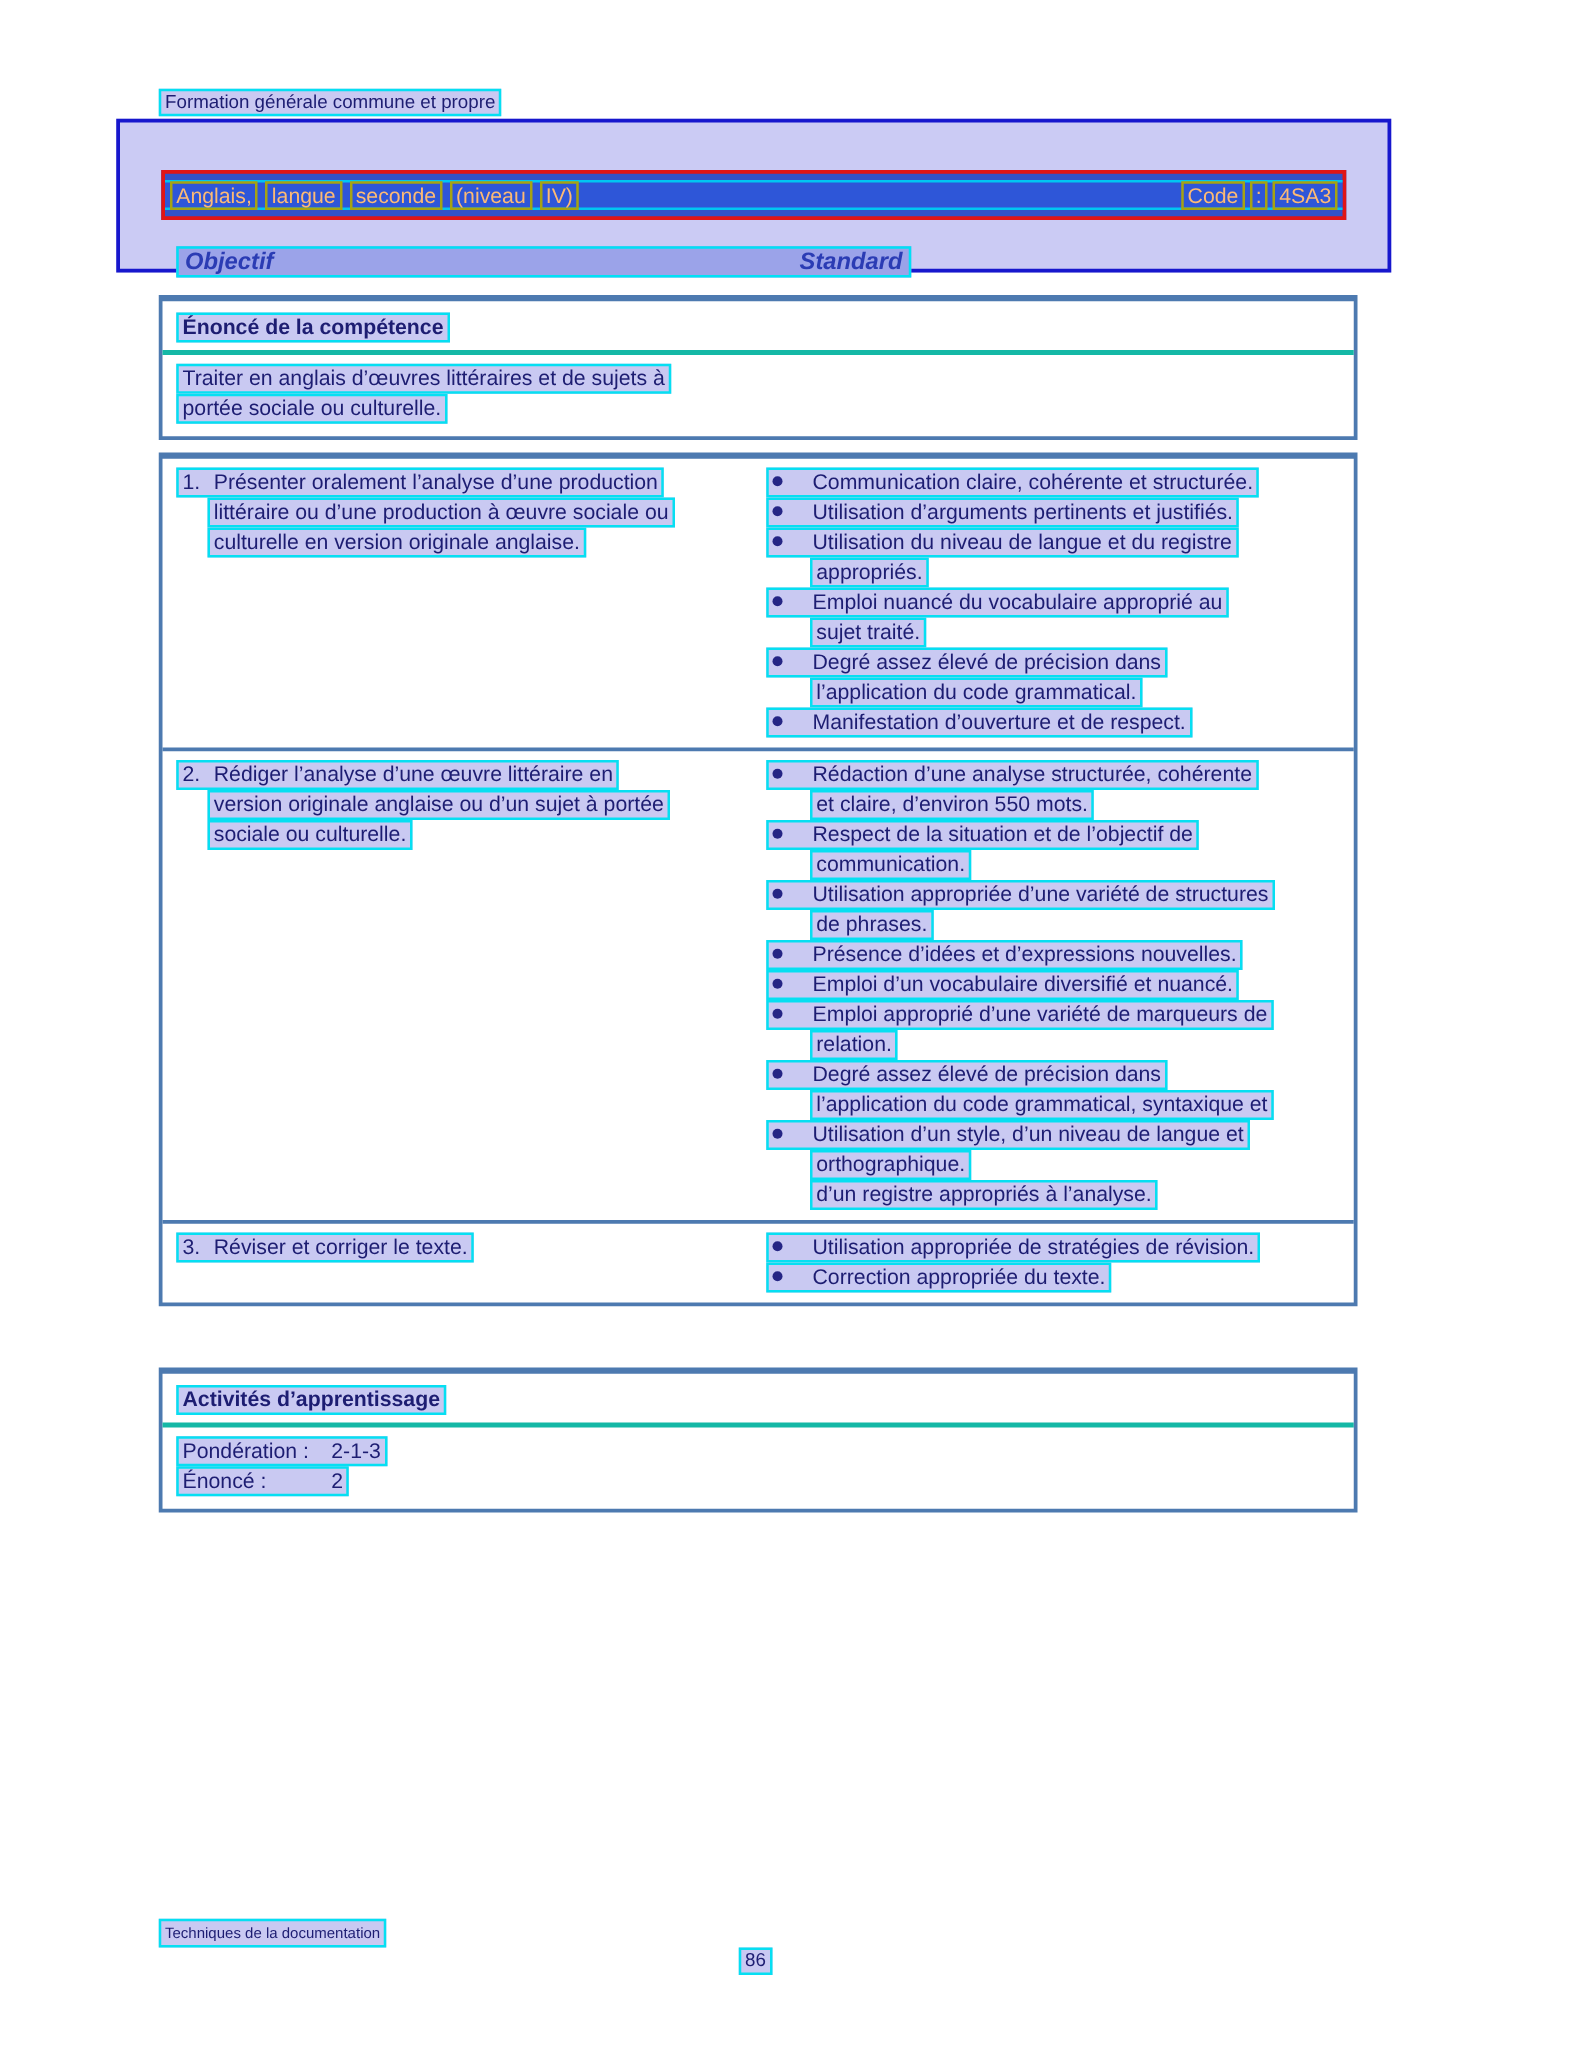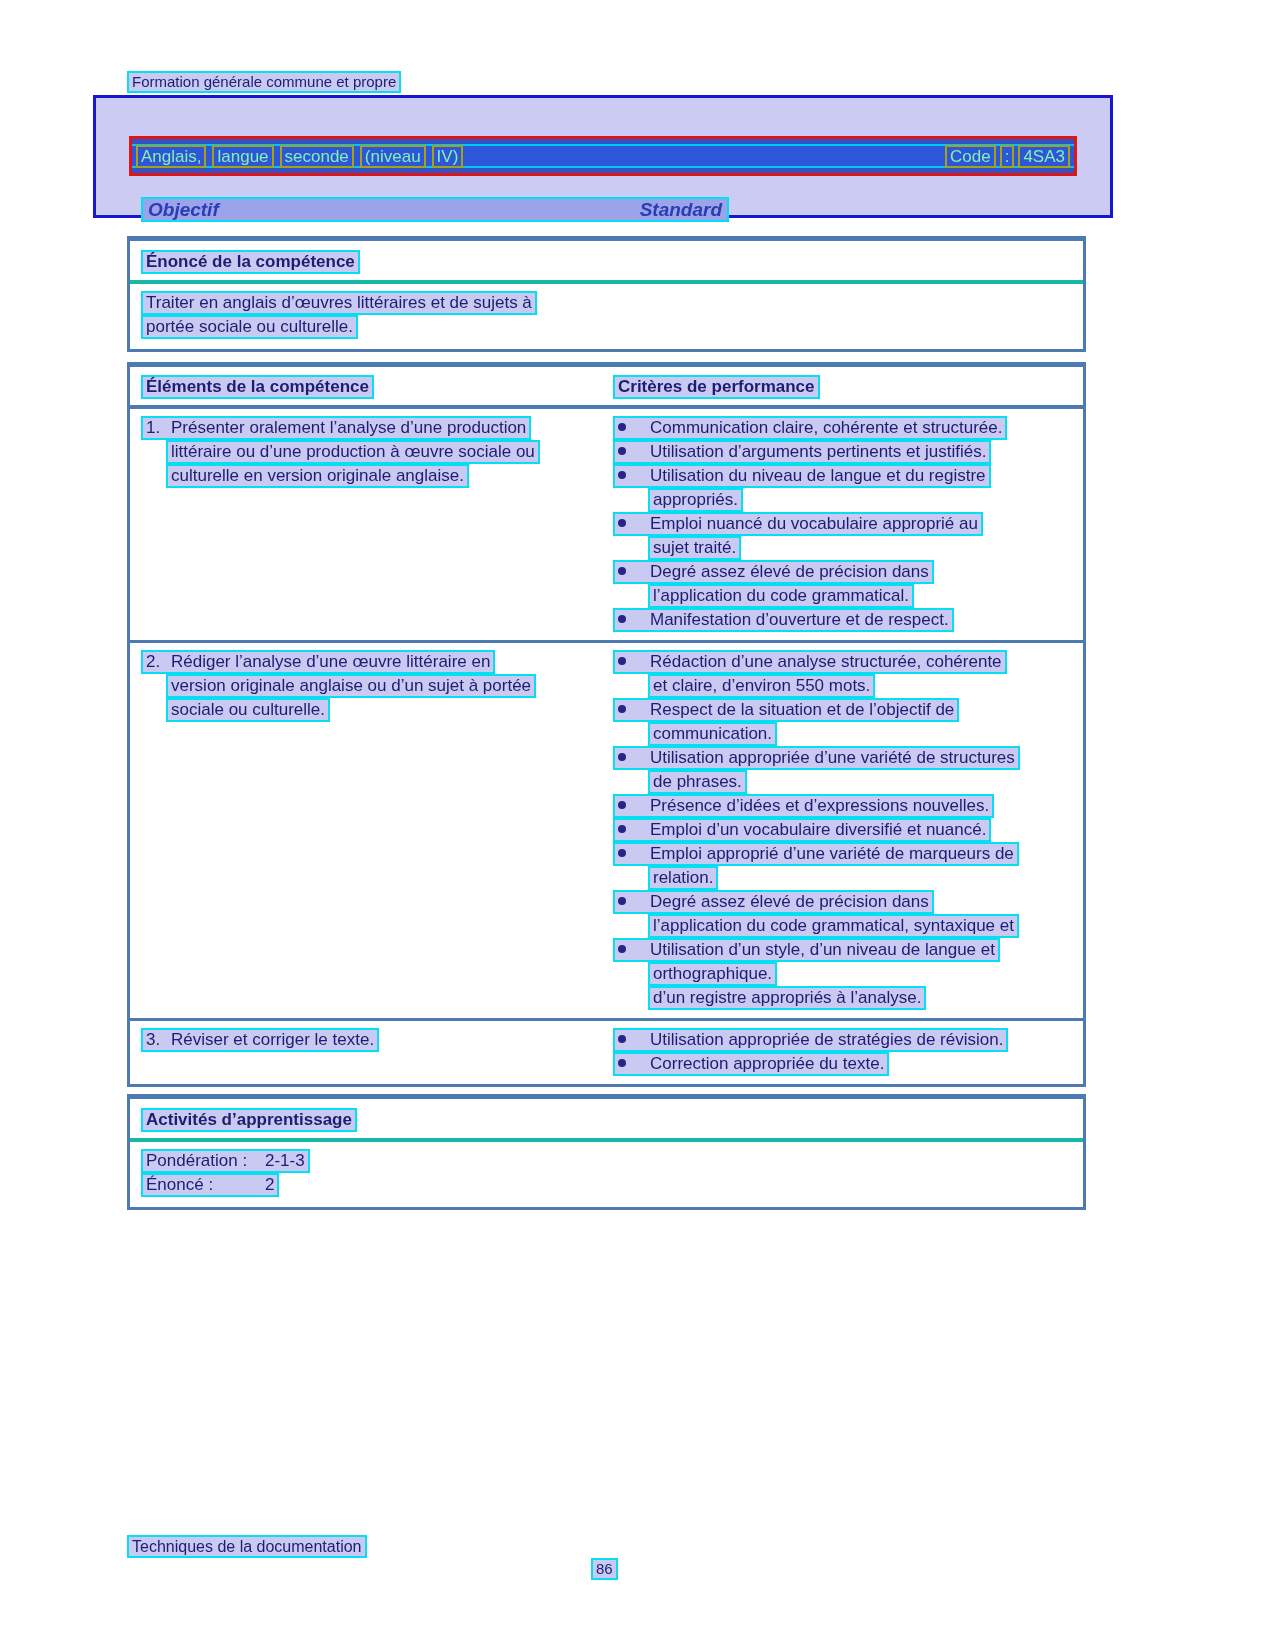--- a/index.html
+++ b/index.html
@@ -19,21 +19,21 @@
     border: 2px solid #06dff2;
     padding: 0 3px;
     color: #1d1d72;
     font-size: 17px;
     line-height: 20px;
     vertical-align: top;
     white-space: nowrap;
   }
   .hl.bold { font-weight: bold; }
   .hl.f15 { font-size: 15px; line-height: 18px; }
-  .hl.f16 { font-size: 16px; line-height: 19px; }
+  .hl.f16 { font-size: 12px; line-height: 19px; }
   .line { margin: 0; }
 
   
   .top-label-wrap { position: absolute; left: 127px; top: 71px; }
 
   
   .header-outer {
     position: absolute; left: 93px; top: 95px;
     width: 1020px; height: 123px;
     background: #cbcbf4;
@@ -51,21 +51,21 @@
     border-top: 2px solid #00c6f2;
     border-bottom: 2px solid #00c6f2;
     display: flex; align-items: center; justify-content: space-between;
     padding: 0 4px;
   }
   .bar-words { display: flex; gap: 6px; align-items: center; }
   .bar-words.right { gap: 4px; }
   .bar-word {
     display: inline-block;
     border: 2px solid #a6a312;
-    color: #86efac;
+    color: #fdba74;
     font-size: 17px; line-height: 19px;
     padding: 0 3px;
     white-space: nowrap;
   }
   .objectif-row {
     position: absolute; left: 45px; top: 99px;
     width: 588px; height: 25px;
     background: #9ba3e9;
     border: 2px solid #00e0f5;
     display: flex; justify-content: space-between; align-items: center;
@@ -149,28 +149,20 @@
     <div class="box-header">
       <span class="hl bold">Énoncé de la compétence</span>
     </div>
     <div class="box-body">
         <div class="line"><span class="hl">Traiter en anglais d’œuvres littéraires et de sujets à</span></div>
         <div class="line"><span class="hl">portée sociale ou culturelle.</span></div>
       </div>
   </div>
 
   <div class="box table-box">
-    <div class="t-head">
-      <div class="t-col1">
-        <span class="hl bold">Éléments de la compétence</span>
-      </div>
-      <div class="t-col2">
-        <span class="hl bold">Critères de performance</span>
-      </div>
-    </div>
     <div>
         <div class="item-row">
           <div class="t-col1">
             <div class="line"><span class="hl"><span class="num">1.</span>Présenter oralement l’analyse d’une production</span></div>
             <div class="line cont-l"><span class="hl">littéraire ou d’une production à œuvre sociale ou</span></div>
             <div class="line cont-l"><span class="hl">culturelle en version originale anglaise.</span></div>
           </div>
           <div class="t-col2">
             <div class="line"><span class="hl"><span class="dot"></span>Communication claire, cohérente et structurée.</span></div>
             <div class="line"><span class="hl"><span class="dot"></span>Utilisation d’arguments pertinents et justifiés.</span></div>

